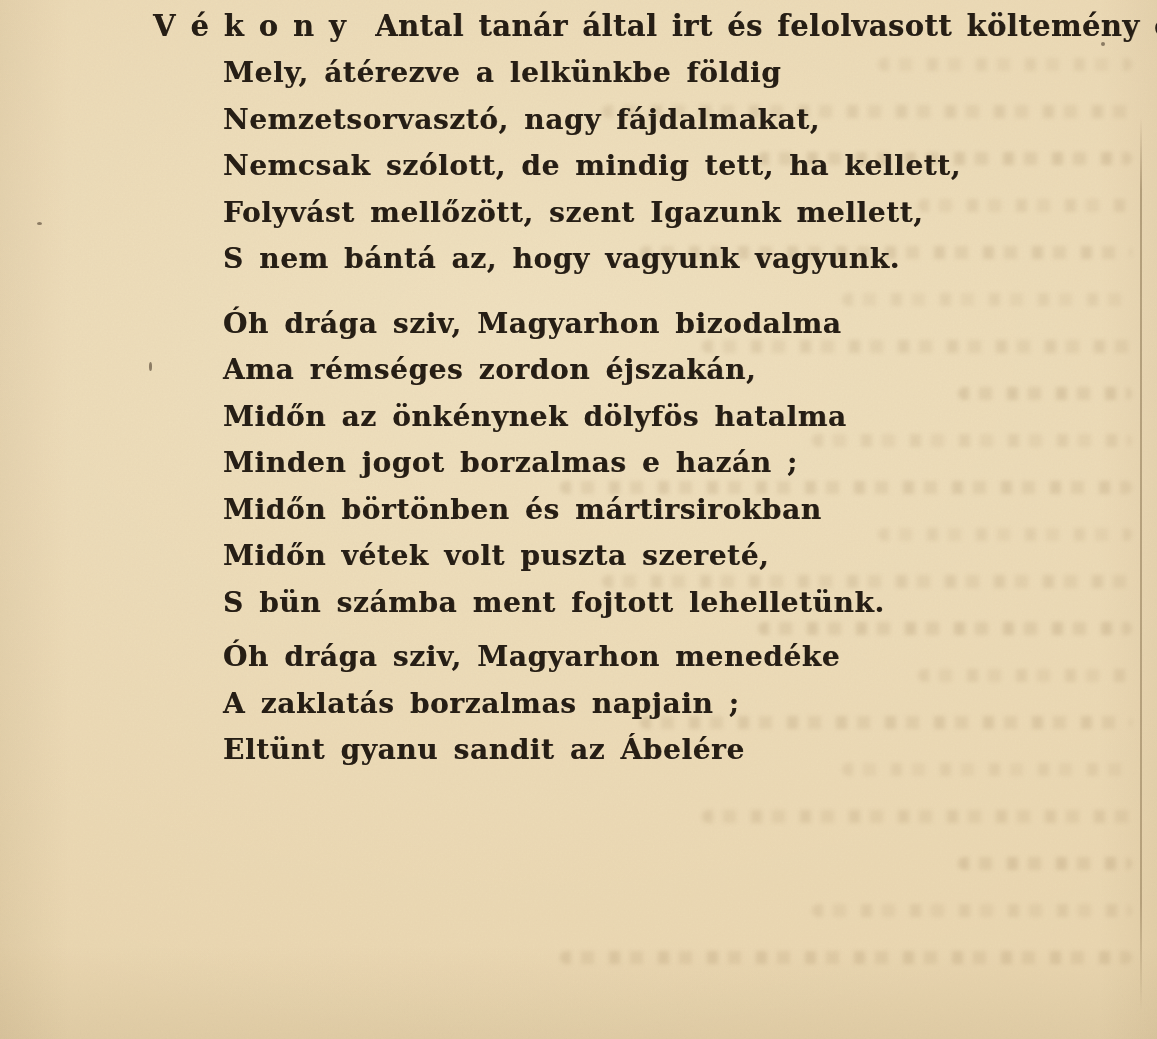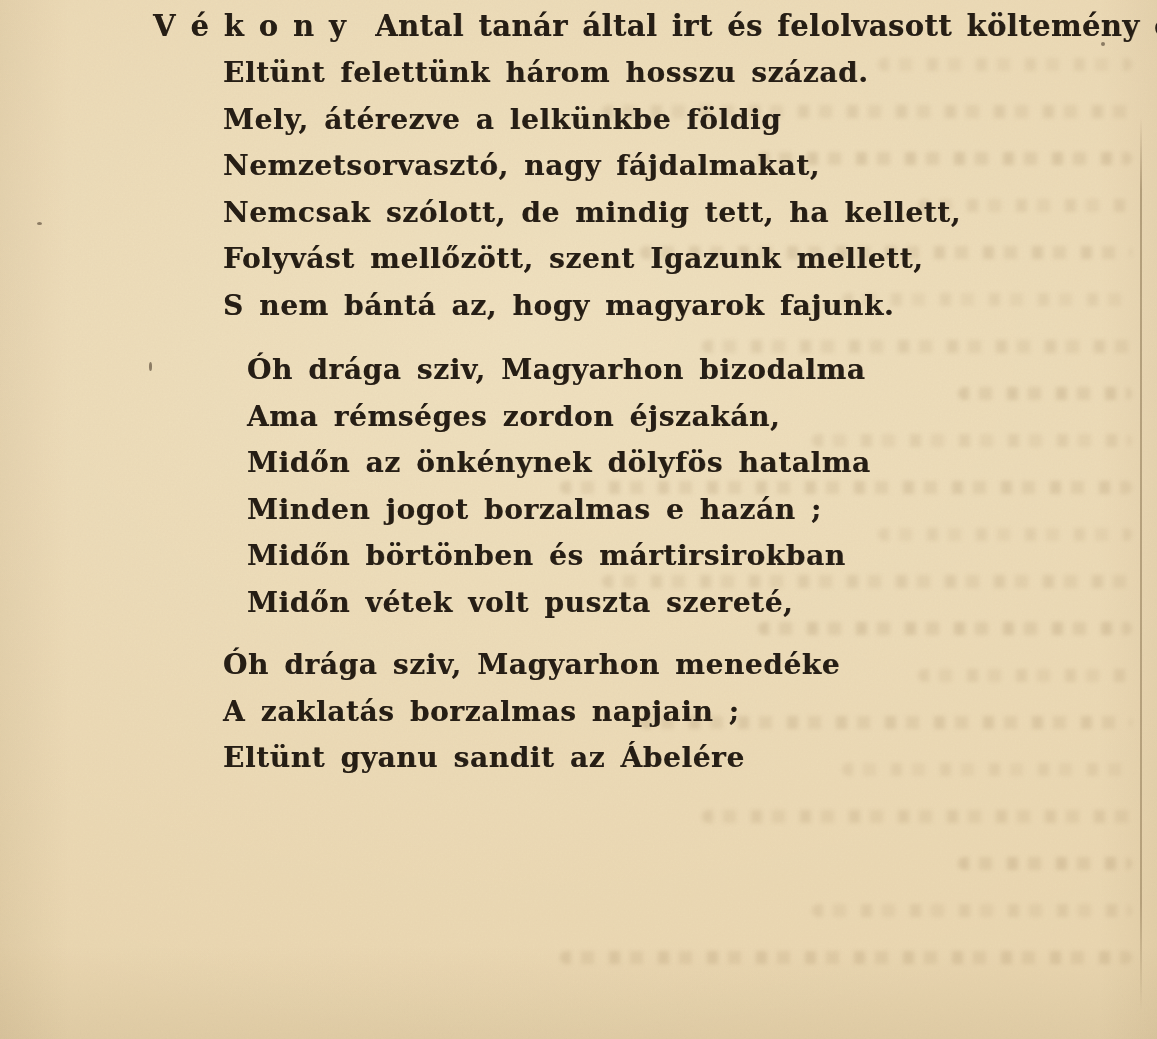--- a/index.html
+++ b/index.html
@@ -24,22 +24,22 @@
                         rgba(108,85,50,.38) 88%, rgba(108,85,50,0));
              filter:blur(.4px);z-index:2;}
   .speck{position:absolute;background:rgba(62,48,32,.55);border-radius:50%;z-index:2;}
   .ink{position:relative;z-index:3;color:var(--ink,#261e15);font-weight:700;
        text-shadow:.35px .35px .45px rgba(38,30,21,.55);}
   .attribution{position:absolute;left:153px;top:9px;font-size:29px;line-height:34px;
                white-space:pre;letter-spacing:.4px;word-spacing:4px;}
   .poem{position:absolute;left:223px;top:50px;font-size:28px;letter-spacing:.6px;
         word-spacing:5px;}
   .stanza{margin:0;}
-  .stanza.s2{margin-top:18px;margin-left:24px;}
-  .stanza.s3{margin-top:16px;}
+  .stanza.s2{margin-top:18px;}
+  .stanza.s3{margin-top:8px;}
   .poem-line{height:46.5px;line-height:46.5px;white-space:pre;}
 </style>
 </head>
 <body>
 
 <div class="scan" style="--paper: #ead7b1;">
 
   <svg class="grain" width="1157" height="1039" aria-hidden="true">
     <filter id="paperNoise">
       <feTurbulence type="fractalNoise" baseFrequency="0.55" numOctaves="2" stitchTiles="stitch"></feTurbulence>
@@ -73,34 +73,34 @@
 
   <div class="edge-line"></div>
   <div class="speck" style="left:37px;top:222px;width:5px;height:3px;"></div>
   <div class="speck" style="left:149px;top:362px;width:3px;height:9px;"></div>
   <div class="speck" style="left:1101px;top:42px;width:4px;height:4px;"></div>
 
   <div class="ink attribution" style="--ink: #261e15;">V é k o n y  Antal tanár által irt és felolvasott költemény ez :</div>
 
   <div class="ink poem" style="--ink: #261e15;">
     <div class="stanza s1">
-      <div class="poem-line">Eltünt felettünk három hosszu század.</div>
       <div class="poem-line">Mely, átérezve a lelkünkbe földig</div>
       <div class="poem-line">Nemzetsorvasztó, nagy fájdalmakat,</div>
       <div class="poem-line">Nemcsak szólott, de mindig tett, ha kellett,</div>
       <div class="poem-line">Folyvást mellőzött, szent Igazunk mellett,</div>
-      <div class="poem-line">S nem bántá az, hogy magyarok fajunk.</div>
+      <div class="poem-line">S nem bántá az, hogy vagyunk vagyunk.</div>
     </div>
     <div class="stanza s2">
       <div class="poem-line">Óh drága sziv, Magyarhon bizodalma</div>
       <div class="poem-line">Ama rémséges zordon éjszakán,</div>
       <div class="poem-line">Midőn az önkénynek dölyfös hatalma</div>
       <div class="poem-line">Minden jogot borzalmas e hazán ;</div>
       <div class="poem-line">Midőn börtönben és mártirsirokban</div>
       <div class="poem-line">Midőn vétek volt puszta szereté,</div>
+      <div class="poem-line">S bün számba ment fojtott lehelletünk.</div>
     </div>
     <div class="stanza s3">
       <div class="poem-line">Óh drága sziv, Magyarhon menedéke</div>
       <div class="poem-line">A zaklatás borzalmas napjain ;</div>
       <div class="poem-line">Eltünt gyanu sandit az Ábelére</div>
     </div>
   </div>
 
 </div>
 

